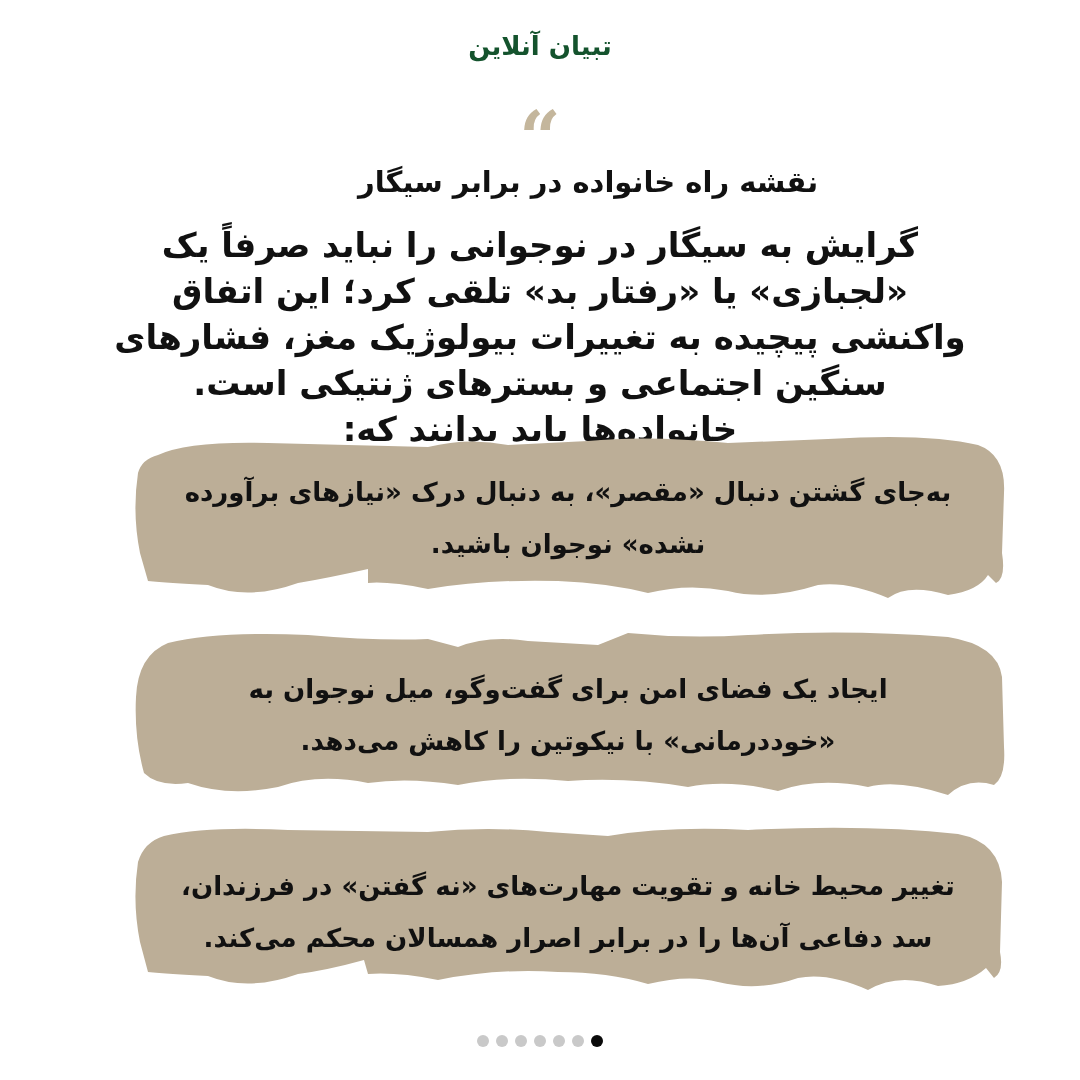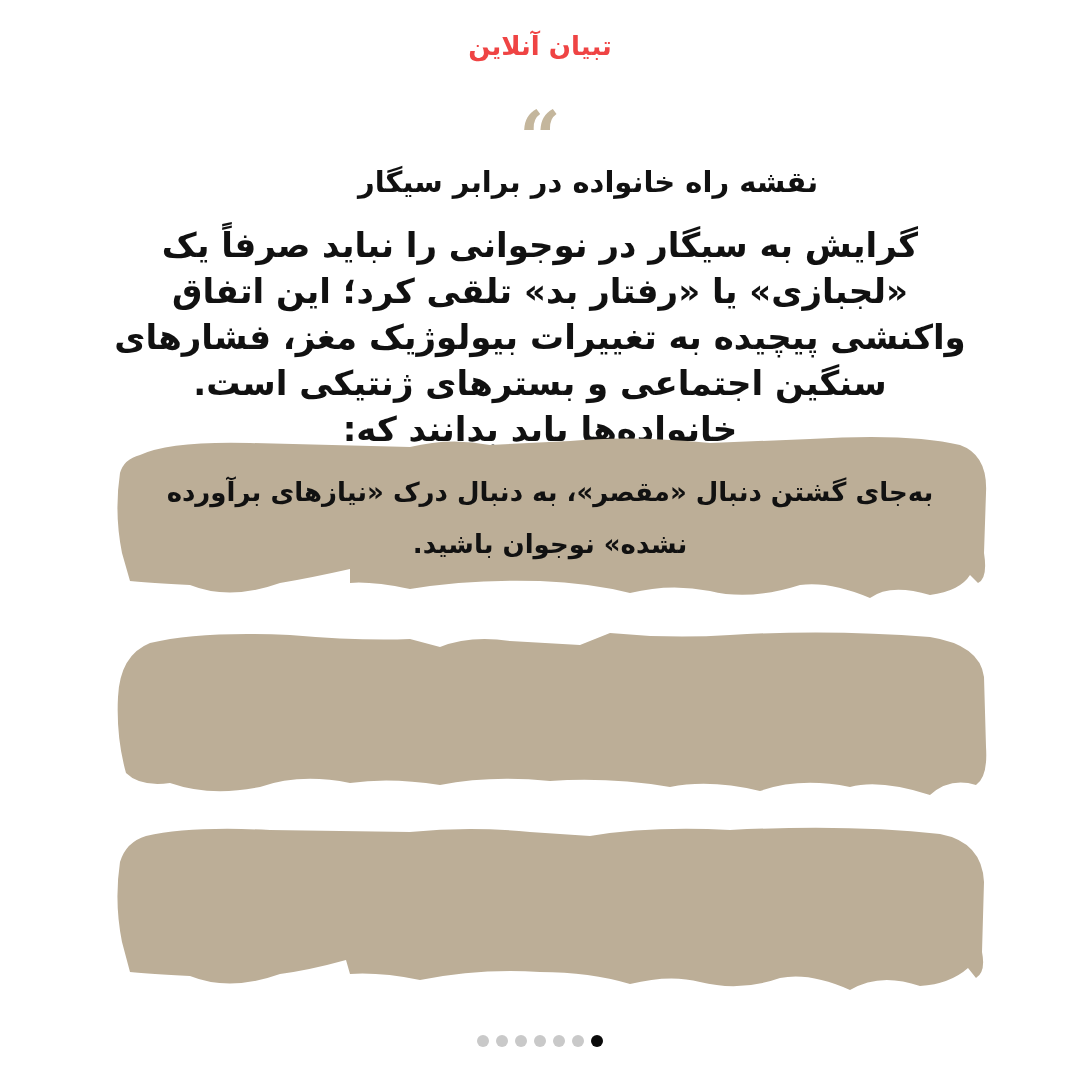--- a/index.html
+++ b/index.html
@@ -1,29 +1,29 @@
 <!DOCTYPE html>
 <html><head>
 <meta charset="utf-8">
 <style>
   html, body { margin: 0; padding: 0; }
   body {
     width: 1080px; height: 1080px; background: #ffffff; position: relative; overflow: hidden;
     font-family: "DejaVu Sans", sans-serif; color: #111;
   }
   .logo { position: absolute; top: 30px; left: 0; width: 1080px; text-align: center; }
-  .logo-fa { font-size: 26px; font-weight: bold; line-height: 32px; direction: rtl; color: #ef4444; }
+  .logo-fa { font-size: 26px; font-weight: bold; line-height: 32px; direction: rtl; color: #14532d; }
   .logo-en { font-family: "DejaVu Sans Mono", monospace; font-size: 15px; letter-spacing: 1.5px; color: #222; line-height: 18px; }
   .quote { position: absolute; top: 102px; left: 0; width: 1080px; text-align: center;
     font-family: "DejaVu Serif", serif; font-size: 72px; line-height: 72px; font-weight: bold; color: #c4b69c; height: 50px; overflow: hidden; }
   .title { position: absolute; top: 160px; left: 0; width: 1080px; text-align: center; direction: rtl;
     font-size: 29px; font-weight: bold; line-height: 44px; padding-left: 48px; }
   .intro { position: absolute; top: 222px; left: 110px; width: 860px; text-align: center; direction: rtl;
     font-size: 34px; font-weight: bold; line-height: 46px; }
-  .card { position: absolute; left: 110px; width: 880px; display: flex; align-items: center; justify-content: center; }
+  .card { position: absolute; left: 128px; width: 880px; display: flex; align-items: center; justify-content: center; }
   .card svg.bg { position: absolute; left: 0; top: 0; width: 100%; height: 100%; }
   .card-text { position: relative; direction: rtl; text-align: center; font-size: 26px; font-weight: bold;
     line-height: 52px; padding: 0 30px; width: 820px; }
   .c1 { top: 433px; height: 170px; }
   .c2 { top: 627px; height: 175px; }
   .c3 { top: 822px; height: 180px; }
   .dots { position: absolute; top: 1035px; left: 0; width: 1080px; display: flex; justify-content: center; gap: 7px; }
   .dot { width: 12px; height: 12px; border-radius: 50%; background: #c9c9c9; }
   .dot.active { background: #0a0a0a; }
 </style>
@@ -44,26 +44,28 @@
   <svg class="bg" viewBox="0 0 880 170" preserveAspectRatio="none">
     <path d="M30,22 Q60,8 140,10 L300,14 Q340,4 380,12 L460,8 Q520,2 600,10 L700,6 Q800,0 850,12 Q878,22 876,60 L874,120 Q878,145 868,150 L860,142 Q850,158 820,162 Q780,150 760,165 Q720,148 690,152 Q640,168 600,158 Q560,150 520,160 Q480,150 430,148 Q360,146 300,156 Q260,148 240,150 L240,136 Q200,145 170,150 Q120,168 80,152 Q40,150 20,148 L12,120 Q4,80 10,40 Q14,26 30,22 Z" fill="#bcae97"></path>
   </svg>
   <div class="card-text">به‌جای گشتن دنبال «مقصر»، به دنبال درک «نیازهای برآورده نشده» نوجوان باشید.</div>
 </div>
 
 <div class="card c2">
   <svg class="bg" viewBox="0 0 880 175" preserveAspectRatio="none">
     <path d="M40,16 Q90,4 180,8 Q250,14 300,12 L330,20 Q360,8 400,14 L470,18 L500,6 Q560,12 620,8 Q720,2 820,10 Q870,18 874,50 L876,120 Q878,150 866,158 Q840,150 820,168 Q770,152 740,160 Q690,150 650,164 Q600,152 560,160 Q500,150 440,154 Q380,148 330,158 Q280,150 240,156 Q190,146 150,160 Q100,170 60,156 Q30,160 16,146 Q6,110 8,70 Q10,28 40,16 Z" fill="#bcae97"></path>
   </svg>
+  <div class="card-text">ایجاد یک فضای امن برای گفت‌وگو، میل نوجوان به «خوددرمانی» با نیکوتین را کاهش می‌دهد.</div>
 </div>
 
 <div class="card c3">
   <svg class="bg" viewBox="0 0 880 180" preserveAspectRatio="none">
     <path d="M36,14 Q80,4 160,8 L300,10 Q360,4 420,10 L480,14 Q540,4 620,8 Q740,2 830,12 Q872,20 874,60 L872,130 Q876,150 866,156 L858,146 Q840,162 810,164 Q770,150 740,168 Q700,150 670,156 Q630,170 590,160 Q560,152 520,162 Q480,150 430,150 Q370,146 310,158 Q270,150 240,152 L236,138 Q200,148 170,152 Q120,170 80,154 Q40,152 20,150 L12,120 Q4,80 10,40 Q16,20 36,14 Z" fill="#bcae97"></path>
   </svg>
+  <div class="card-text">تغییر محیط خانه و تقویت مهارت‌های «نه گفتن» در فرزندان، سد دفاعی آن‌ها را در برابر اصرار همسالان محکم می‌کند.</div>
 </div>
 
 <div class="dots">
   <span class="dot"></span>
   <span class="dot"></span>
   <span class="dot"></span>
   <span class="dot"></span>
   <span class="dot"></span>
   <span class="dot"></span>
   <span class="dot active"></span>

